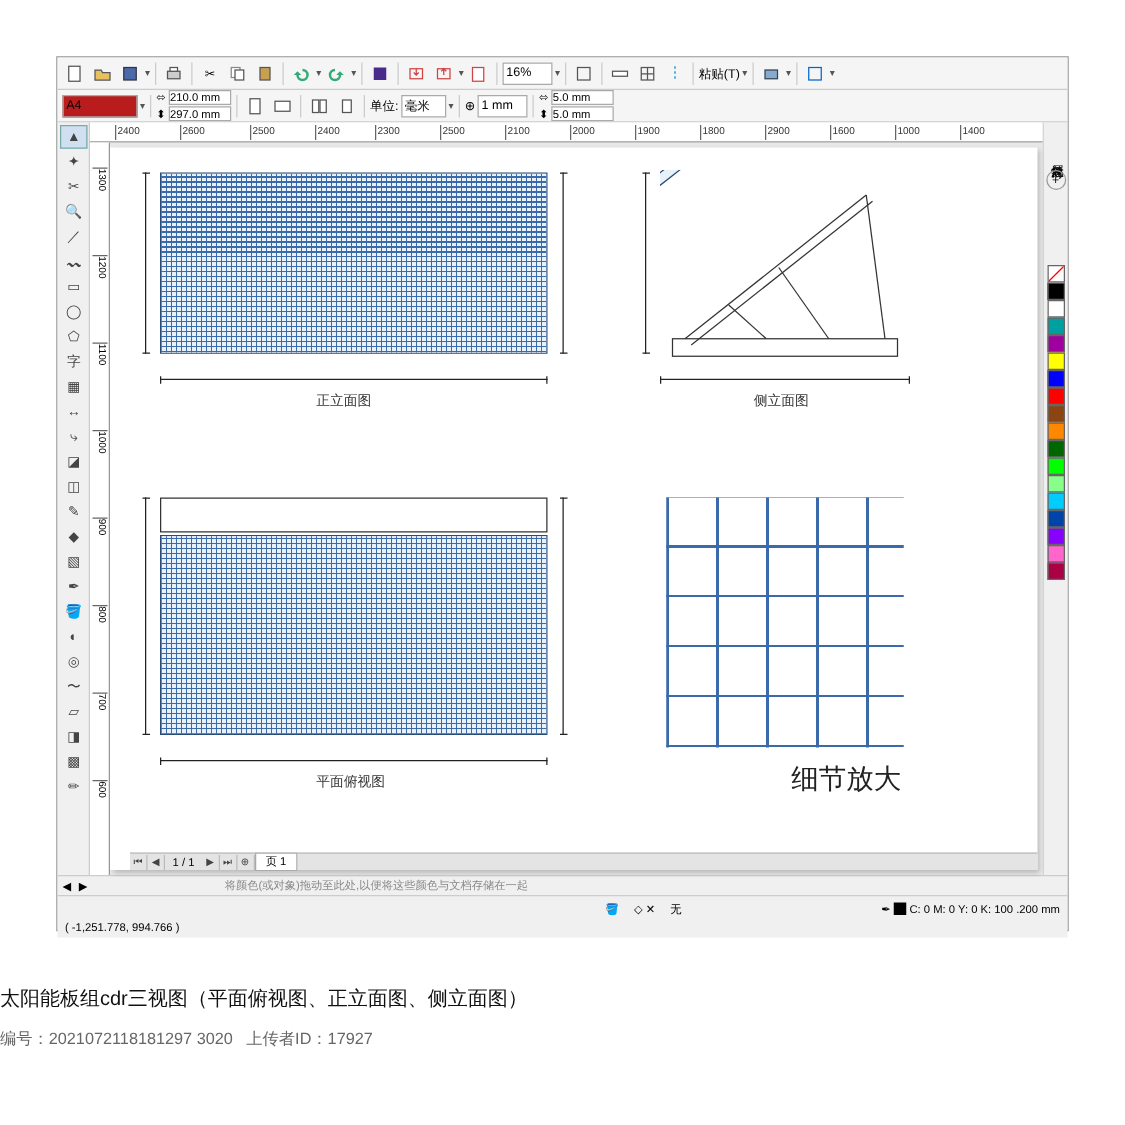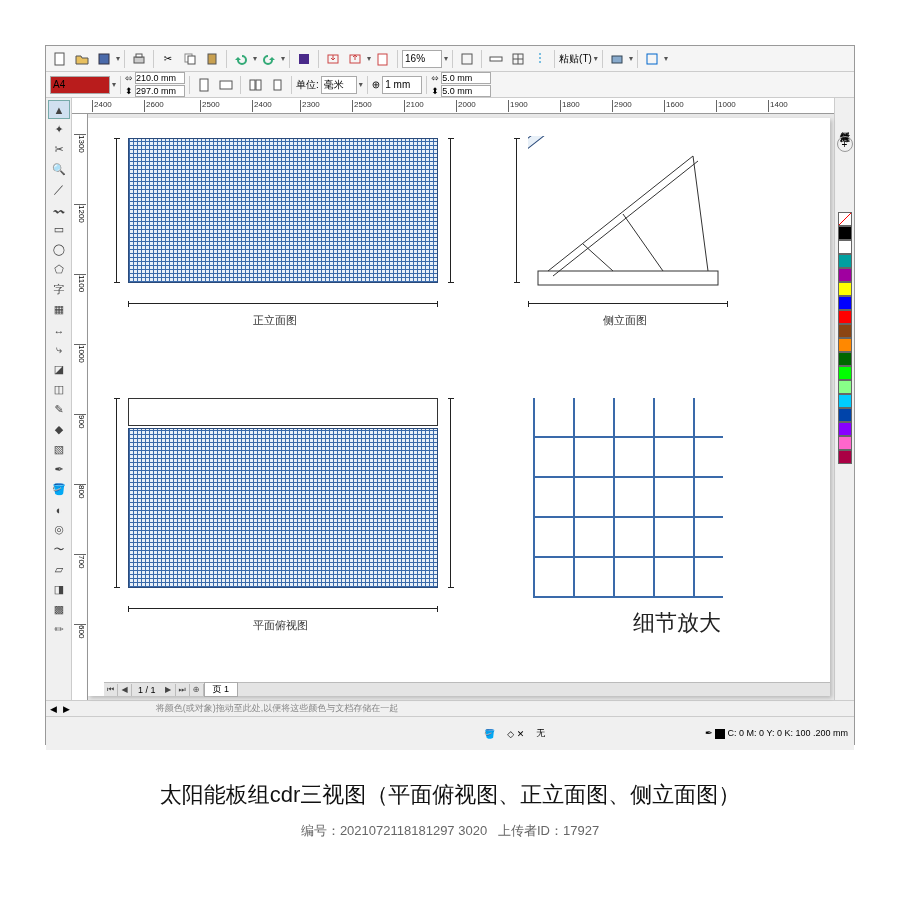--- a/index.html
+++ b/index.html
@@ -40,22 +40,22 @@
 .dim-line-h{position:absolute;border-top:1px solid #222;height:1px}
 .dim-line-h::before,.dim-line-h::after{content:"";position:absolute;width:1px;height:6px;background:#222;top:-3px}
 .dim-line-h::before{left:0}.dim-line-h::after{right:0}
 .dim-line-v{position:absolute;border-left:1px solid #222;width:1px}
 .dim-line-v::before,.dim-line-v::after{content:"";position:absolute;height:1px;width:6px;background:#222;left:-3px}
 .dim-line-v::before{top:0}.dim-line-v::after{bottom:0}
 .view-label{position:absolute;font-size:11px;color:#333}
 .frame{position:absolute;border:1px solid #333}
 .detail-grid{position:absolute;background-image:repeating-linear-gradient(0deg,#3a6aaa 0,#3a6aaa 2px,transparent 2px,transparent 40px),repeating-linear-gradient(90deg,#3a6aaa 0,#3a6aaa 2px,transparent 2px,transparent 40px)}
 .detail-label{position:absolute;font-size:22px;color:#222}
-.caption{position:absolute;bottom:90px;left:0;right:0;text-align:center;font-size:22px;color:#111}
-.meta{position:absolute;bottom:60px;left:0;right:0;text-align:center;font-size:13px;color:#666}
+.caption{position:absolute;bottom:90px;left:0;right:0;font-size:16px;color:#111}
+.meta{position:absolute;bottom:60px;left:0;right:0;text-align:left;font-size:13px;color:#666}
 .watermark{position:absolute;width:46px;height:46px;border-radius:50%;background:#f2f2f2;opacity:.4;display:flex;align-items:center;justify-content:center;font-size:10px;color:#aaa}
 .side-svg{position:absolute}
 .hscroll{position:absolute;bottom:0;left:16px;right:0;height:14px;background:#e4e4e4;border-top:1px solid #bbb;display:flex;align-items:center}
 .hscroll .nav{width:14px;height:12px;display:flex;align-items:center;justify-content:center;font-size:8px;color:#444;border-right:1px solid #bbb}
 .hscroll .pgtxt{padding:0 6px;font-size:9px}
 .hscroll .tab{padding:0 8px;background:#fff;border:1px solid #aaa;font-size:9px}
 </style>
 </head>
 <body>
 
@@ -368,35 +368,38 @@
           <div class="swatch" style="background: rgb(136, 0, 255);"></div>
           <div class="swatch" style="background: rgb(255, 102, 204);"></div>
           <div class="swatch" style="background: rgb(170, 0, 68);"></div>
         </div>
     </div>
   </div>
 
   <div class="bottombar">
     <span>◀</span>
     <span>▶</span>
-    <span class="hint" style="margin-left:80px">将颜色(或对象)拖动至此处,以便将这些颜色与文档存储在一起</span>
+    <span class="hint" style="margin-left:104px">将颜色(或对象)拖动至此处,以便将这些颜色与文档存储在一起</span>
   </div>
 
   <div class="statusbar">
     <div class="row">
       <span style="width:420px"></span>
       <span>🪣</span>
       <span>◇ ✕</span>
       <span>无</span>
       <span style="margin-left:auto">
         <span>✒</span>
         <span style="display:inline-block;width:10px;height:10px;background:#000;vertical-align:middle"></span>
         <span>C: 0 M: 0 Y: 0 K: 100  .200 mm</span>
       </span>
     </div>
+    <div class="row">
+      <span>( -1,251.778, 994.766 )</span>
+    </div>
   </div>
 </div>
 
 <div class="caption">太阳能板组cdr三视图（平面俯视图、正立面图、侧立面图）</div>
 <div class="meta">
   <span>编号：</span><span>2021072118181297 3020</span>
   &nbsp;
   <span>上传者ID：</span><span>17927</span>
 </div>
 

